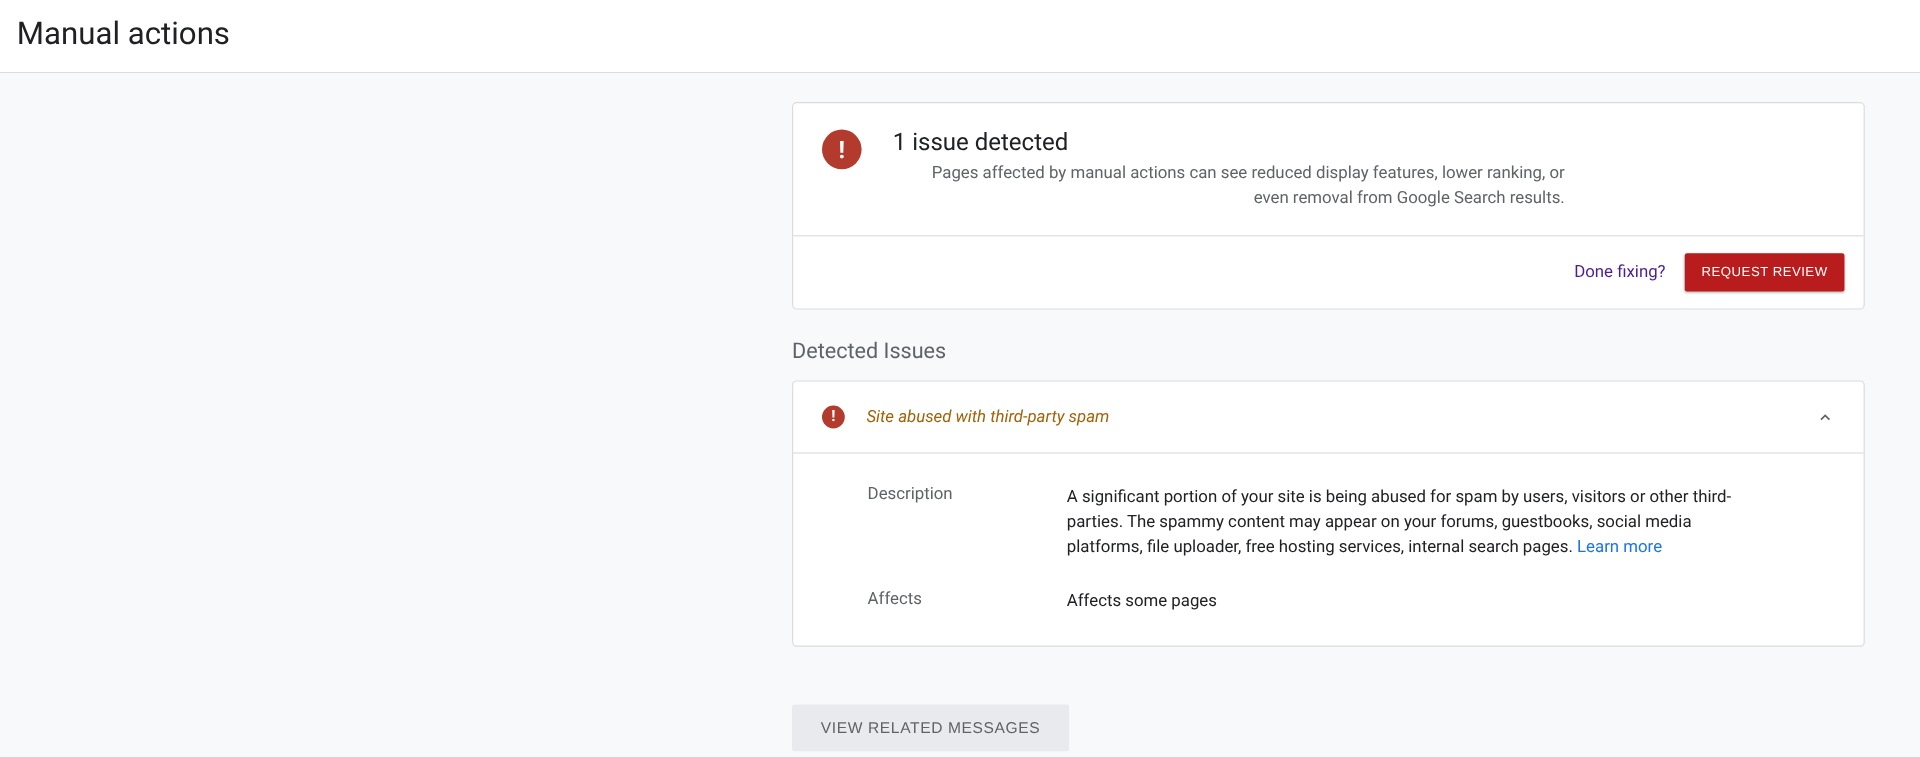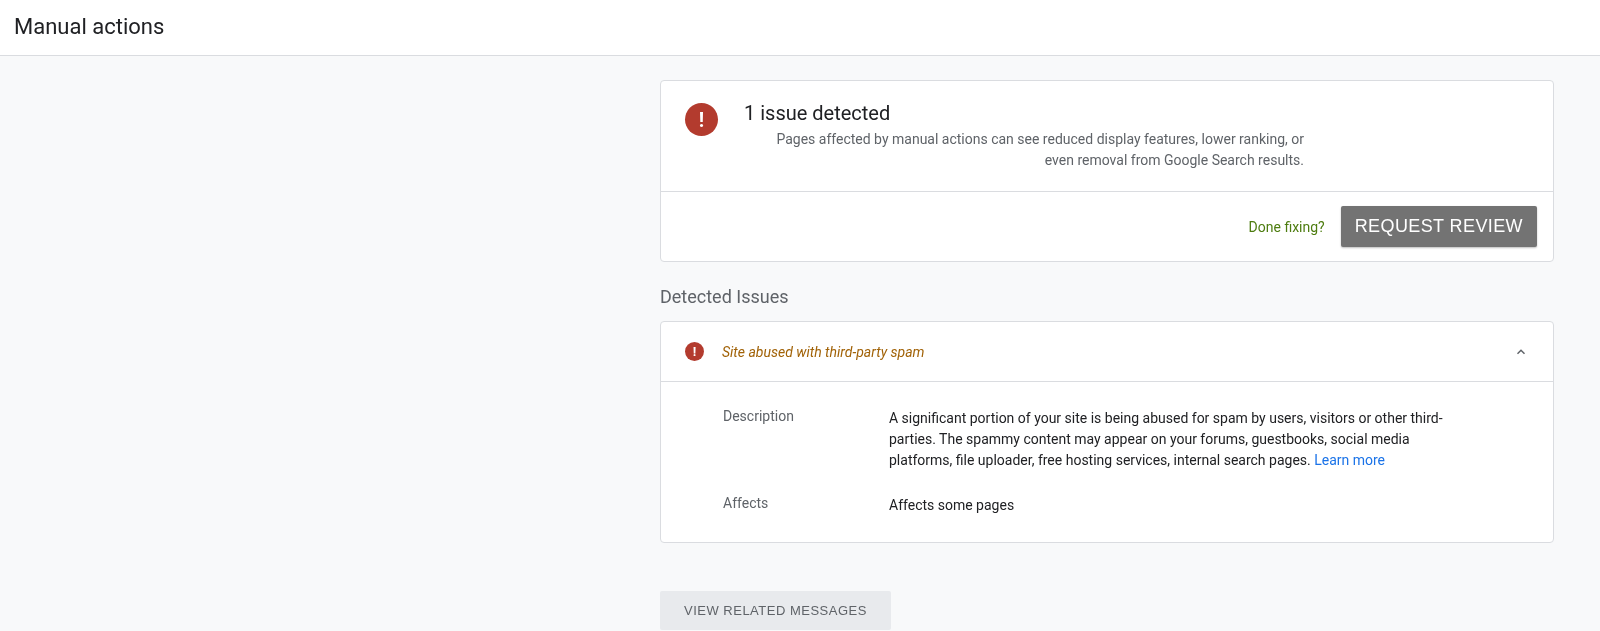--- a/index.html
+++ b/index.html
@@ -8,21 +8,21 @@
       background: #fff;
       color: #202124;
       font-size: 14px;
       width: 1600px;
     }
     .header {
       padding: 14px 14px 16px;
       border-bottom: 1px solid #dadce0;
     }
     .header h1 {
-      font-size: 22px;
+      font-size: 26px;
       font-weight: 400;
       color: #202124;
     }
     .content-area {
       background: #f8f9fa;
       min-height: 575px;
       padding-top: 24px;
       padding-bottom: 24px;
     }
     .container {
@@ -83,30 +83,30 @@
     }
     .action-bar {
       border-top: 1px solid #dadce0;
       padding: 14px 16px;
       display: flex;
       align-items: center;
       justify-content: flex-end;
       gap: 16px;
     }
     .done-fixing {
-      color: #4d7c0f;
+      color: #4c1d95;
       font-size: 14px;
     }
     .btn-primary {
-      background: #737373;
+      background: #b91c1c;
       color: #fff;
       border: none;
       border-radius: 2px;
       padding: 10px 14px;
-      font-size: 18px;
+      font-size: 11px;
       font-weight: 500;
       letter-spacing: 0.4px;
       cursor: pointer;
       box-shadow: 0 1px 2px rgba(0,0,0,0.25);
     }
     .section-label {
       color: #5f6368;
       font-size: 18px;
       margin-bottom: 14px;
     }

